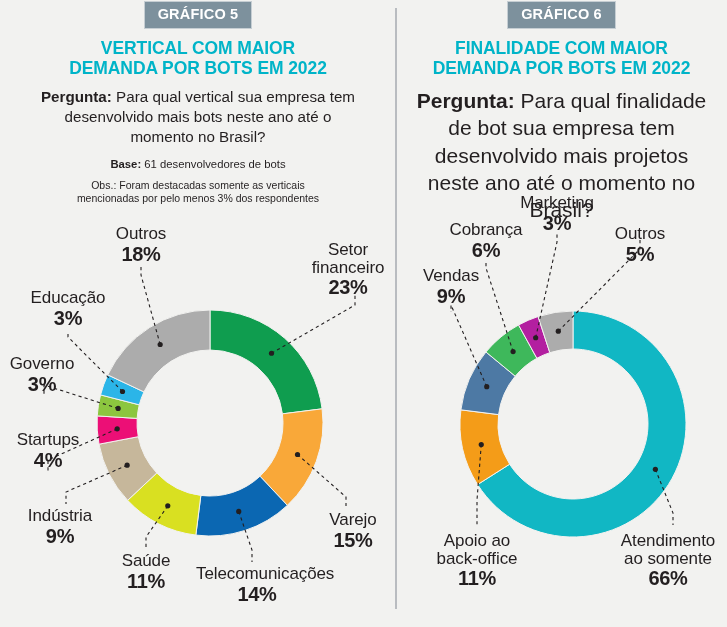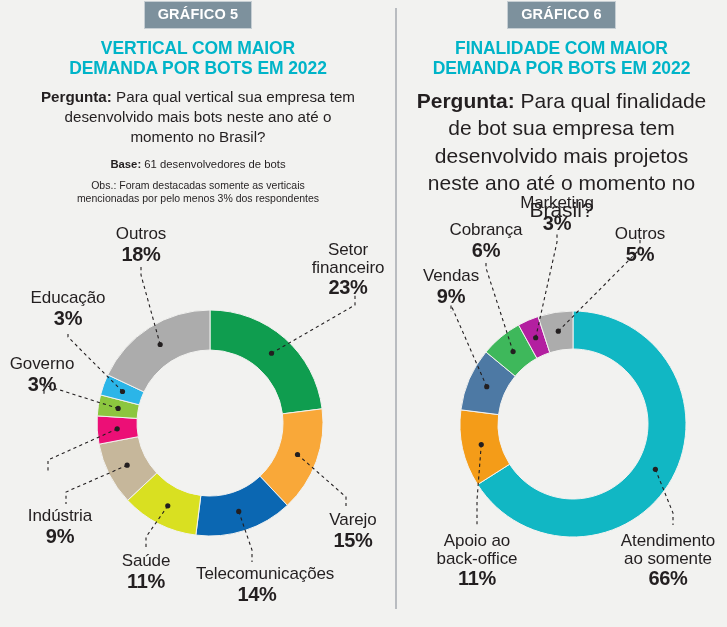--- a/index.html
+++ b/index.html
@@ -207,20 +207,24 @@
     <div class="lbl" style="left:105px; top:552px; width:82px;">
       <span class="name">Saúde</span>
       <span class="pct">11%</span>
     </div>
 
     <div class="lbl" style="left:14px; top:507px; width:92px;">
       <span class="name">Indústria</span>
       <span class="pct">9%</span>
     </div>
 
+    <div class="lbl" style="left:4px; top:431px; width:88px;">
+      <span class="name">Startups</span>
+      <span class="pct">4%</span>
+    </div>
 
     <div class="lbl" style="left:1px; top:355px; width:82px;">
       <span class="name">Governo</span>
       <span class="pct">3%</span>
     </div>
 
     <div class="lbl" style="left:24px; top:289px; width:88px;">
       <span class="name">Educação</span>
       <span class="pct">3%</span>
     </div>

